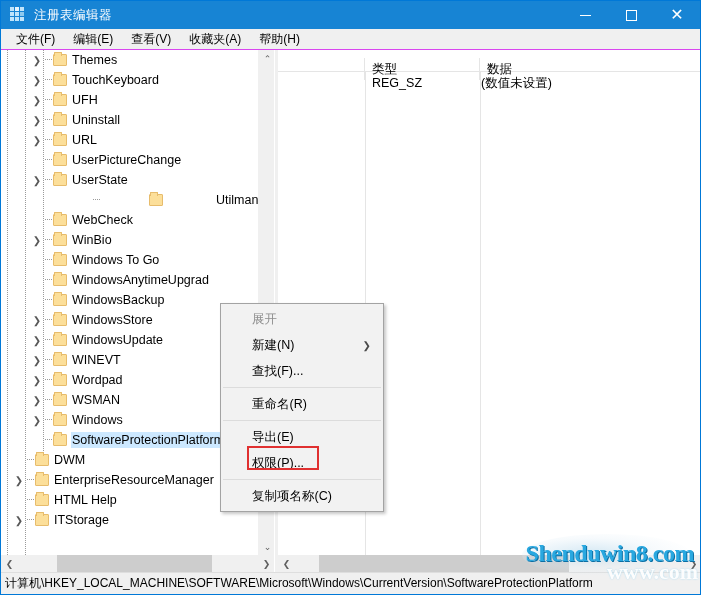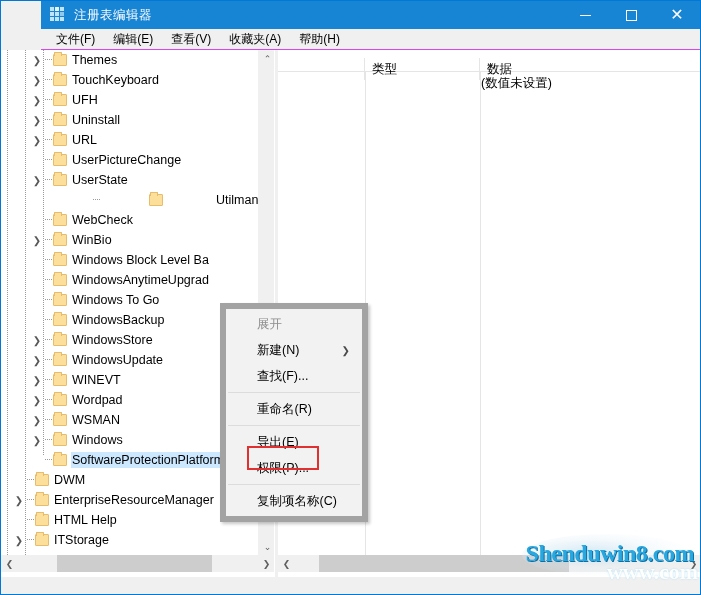--- a/index.html
+++ b/index.html
@@ -8,21 +8,20 @@
     font-family: "Liberation Sans", "DejaVu Sans", sans-serif;
     overflow: hidden;
     background: #ffffff;
   }
   .window {
     position: relative;
     width: 701px; height: 595px;
     background: #f0f0f0;
     border: 1px solid #0078d7;
     overflow: hidden;
-    padding-left: 40px;
   }
 
   
   .titlebar {
     height: 28px;
     background: #1784d4;
     display: flex;
     align-items: center;
     position: relative;
   }
@@ -241,23 +240,23 @@
   .vsep {
     position: absolute;
     top: 22px; bottom: 0;
     width: 1px; background: #e5e5e5;
   }
 
   
   .ctxmenu {
     position: absolute;
     left: 219px; top: 253px;
-    width: 148px;
+    width: 164px;
     background: #f2f2f2;
-    border: 6px solid #a3a3a3;
+    border: 1px solid #a3a3a3;
     box-shadow: 2px 2px 3px rgba(0,0,0,0.22);
     padding: 2px 0;
     z-index: 50;
   }
   .ctx-item {
     position: relative;
     height: 26px;
     display: flex;
     align-items: center;
     padding-left: 31px;
@@ -443,33 +442,27 @@
             <div class="tree-row" style="padding-left: 30px;">
               <span class="chev">❯</span>
               <span class="dots"></span>
               <span class="folder"></span>
               <span class="label">WinBio</span>
             </div>
             <div class="tree-row" style="padding-left: 30px;">
               <span class="chev empty"></span>
               <span class="dots"></span>
               <span class="folder"></span>
-              <span class="label">Windows Block Level Ba</span>
+              <span class="label">Windows To Go</span>
             </div>
             <div class="tree-row" style="padding-left: 30px;">
               <span class="chev empty"></span>
               <span class="dots"></span>
               <span class="folder"></span>
               <span class="label">WindowsAnytimeUpgrad</span>
-            </div>
-            <div class="tree-row" style="padding-left: 30px;">
-              <span class="chev empty"></span>
-              <span class="dots"></span>
-              <span class="folder"></span>
-              <span class="label">Windows To Go</span>
             </div>
             <div class="tree-row" style="padding-left: 30px;">
               <span class="chev empty"></span>
               <span class="dots"></span>
               <span class="folder"></span>
               <span class="label">WindowsBackup</span>
             </div>
             <div class="tree-row" style="padding-left: 30px;">
               <span class="chev">❯</span>
               <span class="dots"></span>
@@ -556,20 +549,21 @@
     <div class="value-pane">
       <div class="col-header">
         <div class="cell" style="left:0; width:87px;"></div>
         <div class="cell" style="left:87px; width:115px;">类型</div>
         <div class="cell" style="left:202px; width:222px; border-right:none;">数据</div>
       </div>
       <div class="vsep" style="left:87px; height:500px;"></div>
       <div class="vsep" style="left:202px; height:500px;"></div>
 
       <div class="value-row">
+        <div class="cell" style="left:87px; width:115px;">REG_SZ</div>
         <div class="cell" style="left:196px; width:222px;">(数值未设置)</div>
       </div>
 
       <div class="hscroll" style="left:0; top:505px; width:424px;">
         <div class="arrow left">❮</div>
         <div class="thumb" style="left:41px; width:250px;"></div>
         <div class="arrow right">❯</div>
       </div>
     </div>
 
@@ -599,20 +593,23 @@
           <div class="ctx-sep"></div>
           <div class="ctx-item">
             <span>复制项名称(C)</span>
           </div>
         </div>
     </div>
     <div class="redbox"></div>
 
   </div>
 
+  <div class="statusbar">
+    <span>计算机\HKEY_LOCAL_MACHINE\SOFTWARE\Microsoft\Windows\CurrentVersion\SoftwareProtectionPlatform</span>
+  </div>
 
   <div class="watermark">
     <div class="wm-globe"></div>
     <div class="wm-main">Shenduwin8.com</div>
     <div class="wm-sub">www.com</div>
   </div>
 
 </div>
 
 </body></html>

